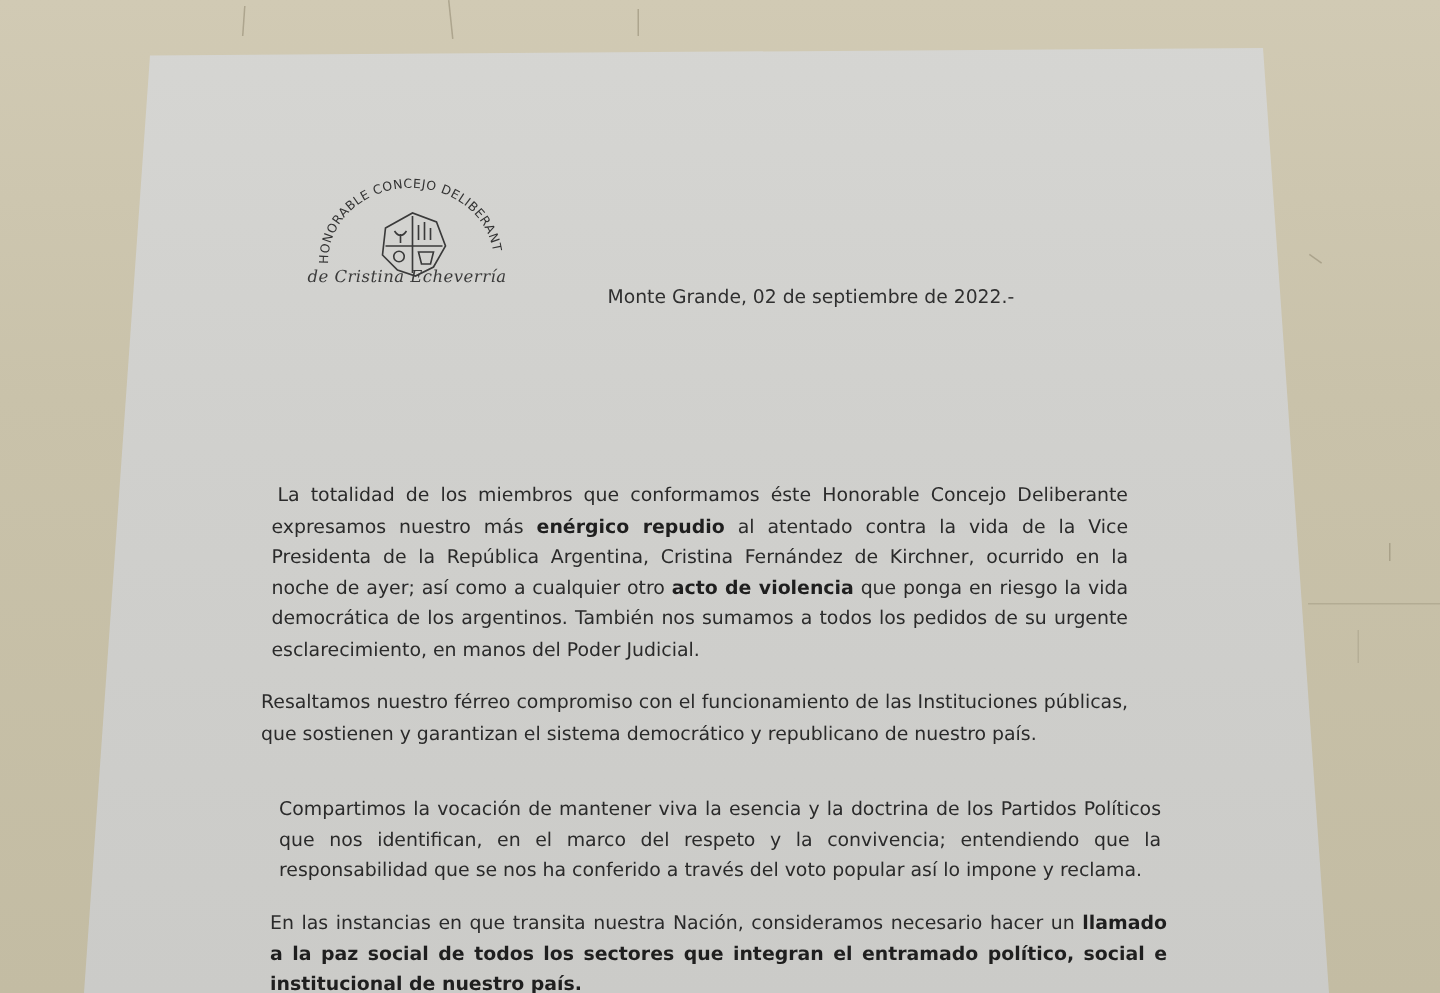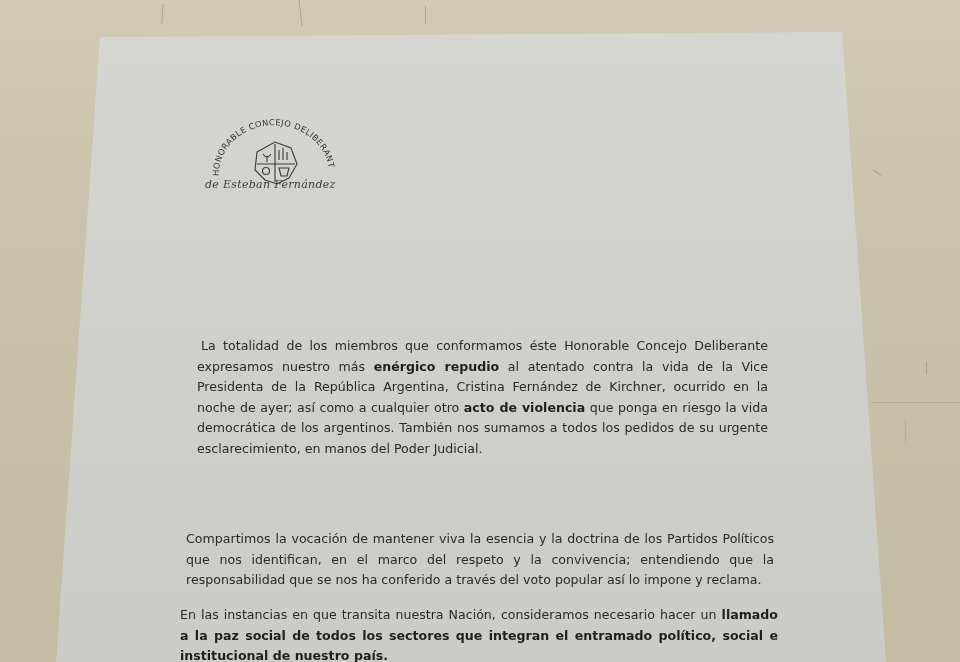--- a/index.html
+++ b/index.html
@@ -110,28 +110,32 @@
       <path d="M 52 34 L 70 24 L 86 30 L 92 46 L 84 60 L 72 66 L 60 62 L 50 52 Z"></path>
       <line x1="52" y1="46" x2="90" y2="46"></line>
       <line x1="70" y1="26" x2="70" y2="64"></line>
       <path d="M 58 36 q 4 6 8 0 M 62 38 l 0 6"></path>
       <path d="M 74 32 l 0 10 M 78 30 l 0 12 M 82 34 l 0 8"></path>
       <circle cx="61" cy="53" r="3.5"></circle>
       <path d="M 74 50 l 10 0 l -2 8 l -6 0 z"></path>
     </g>
   </svg>
 
-  <div class="logo-script">de Esteban Fernández</div>
+  <div class="logo-script">de Cristina Echeverría</div>
+
+  <div class="date">Monte Grande, 02 de septiembre de 2022.-</div>
 
 
-
-  <p class="para p1" style="margin:16px;">
+  <p class="para p1" style="margin:0;">
     <span>La totalidad de los miembros que conformamos éste Honorable Concejo Deliberante expresamos nuestro más </span><b>enérgico repudio</b><span> al atentado contra la vida de la Vice Presidenta de la República Argentina, Cristina Fernández de Kirchner, ocurrido en la noche de ayer; así como a cualquier otro </span><b>acto de violencia</b><span> que ponga en riesgo la vida democrática de los argentinos. También nos sumamos a todos los pedidos de su urgente esclarecimiento, en manos del Poder Judicial.</span>
   </p>
 
+  <p class="para p2" style="margin:0;">
+    <span>Resaltamos nuestro férreo compromiso con el funcionamiento de las Instituciones públicas, que sostienen y garantizan el sistema democrático y republicano de nuestro país.</span>
+  </p>
 
   <p class="para p3" style="margin:16px;">
     <span>Compartimos la vocación de mantener viva la esencia y la doctrina de los Partidos Políticos que nos identifican, en el marco del respeto y la convivencia; entendiendo que la responsabilidad que se nos ha conferido a través del voto popular así lo impone y reclama.</span>
   </p>
 
   <p class="para p4" style="margin:16px;">
     <span>En las instancias en que transita nuestra Nación, consideramos necesario hacer un </span><b>llamado a la paz social de todos los sectores que integran el entramado político, social e institucional de nuestro país.</b>
   </p>
 </div>
 

